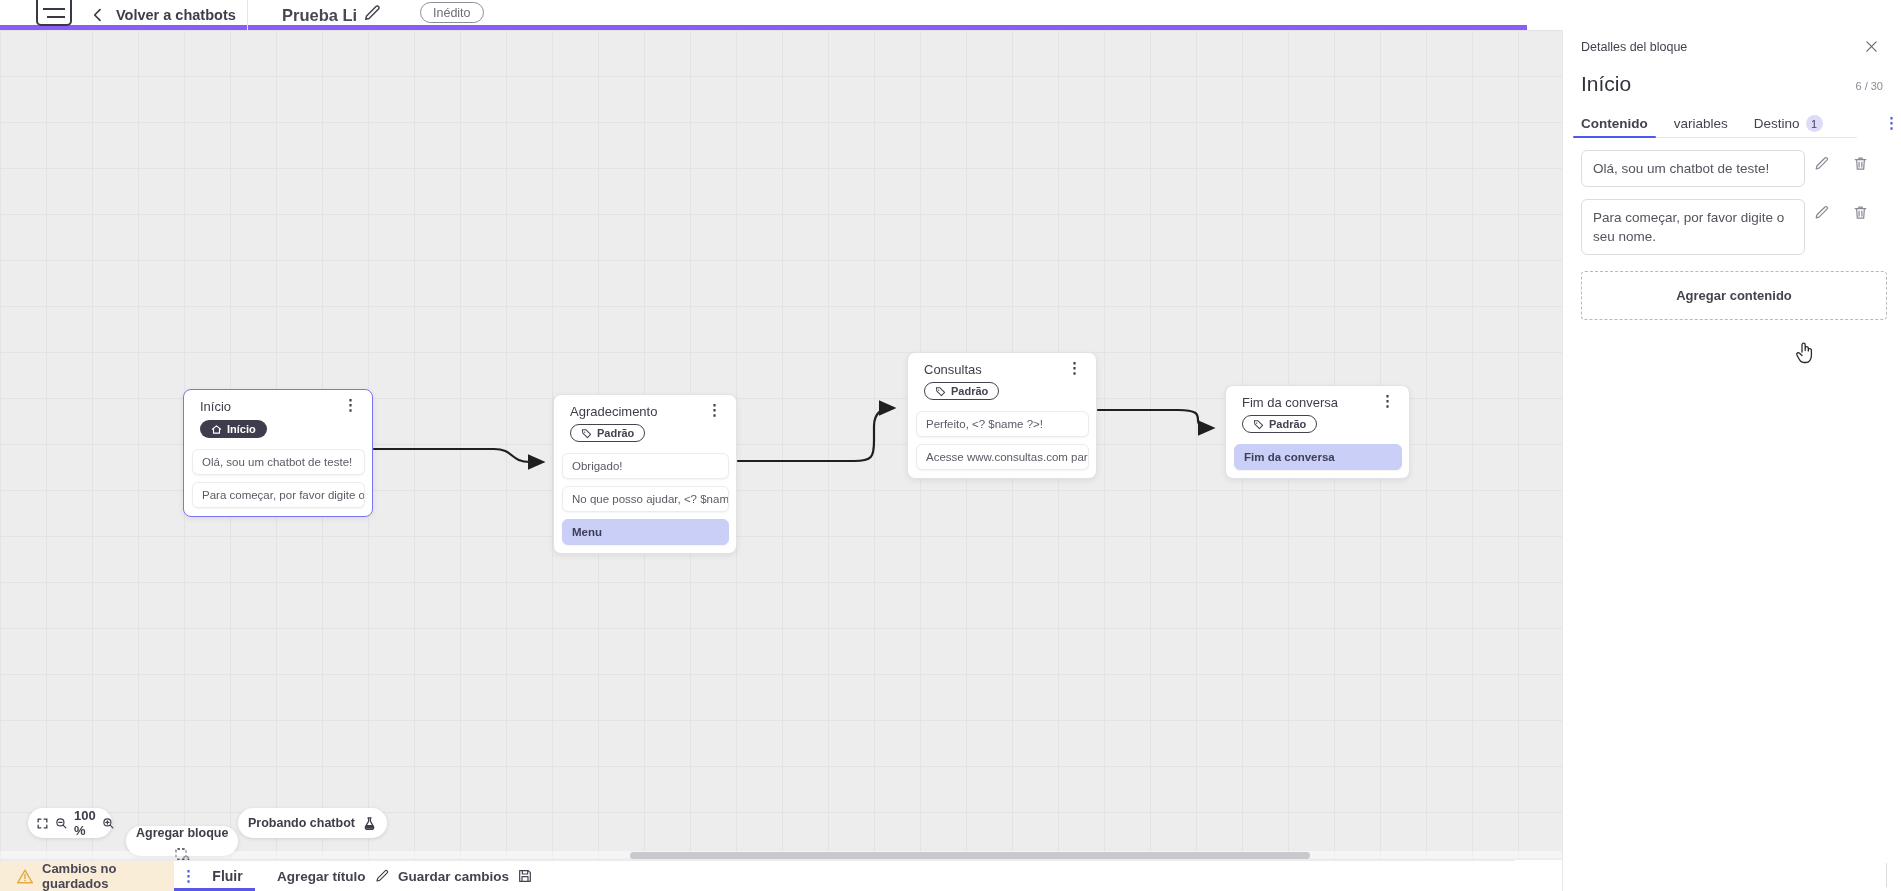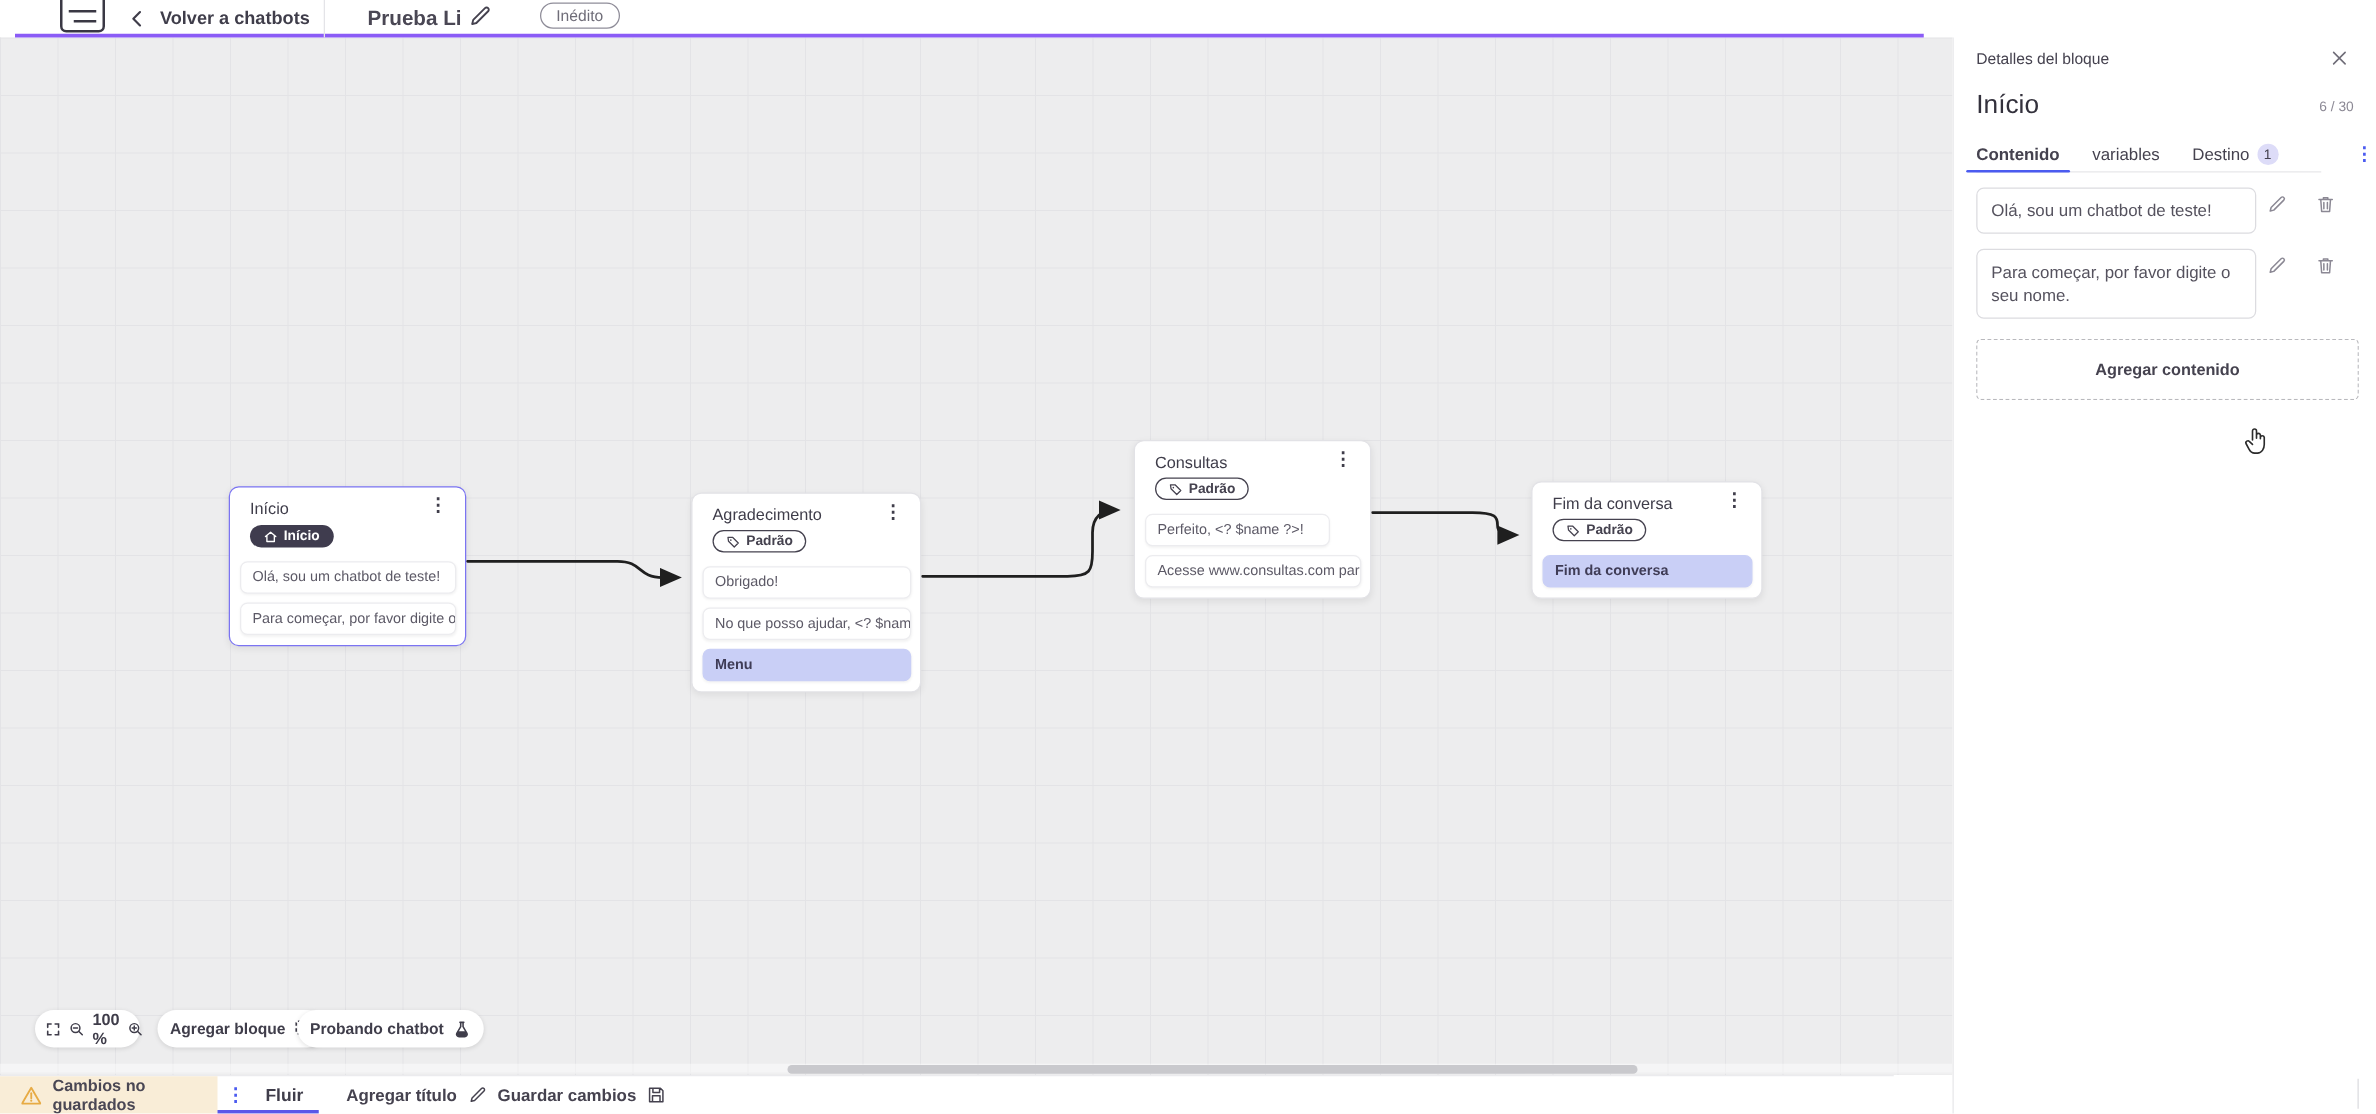--- a/index.html
+++ b/index.html
@@ -5,21 +5,21 @@
   :root{
     --accent:#5a57e8; --tab-blue:#3e63f4; --dark-pill:#3f3c4e; --lavender:#c9cff6;
     --warning-bg:#f9edd7; --warning-icon:#e7ab45; --canvas-bg:#ededee; --grid-line:#e3e3e6;
     --text-dark:#45424f; --text-gray:#8b8894; --line-black:#1f1f1f; --selected:#7b74f2;
   }
   *{box-sizing:border-box; margin:0; padding:0;}
   body{font-family:"Liberation Sans", sans-serif; color:var(--text-dark);}
   .app{position:relative; width:1901px; height:891px; overflow:hidden; background:#fff;}
 
   
-  .header{position:absolute; left:0; top:0; width:1527px; height:30px; background:#fff; border-bottom:3px solid #8b5cf6; z-index:30;margin-left:12px;}
+  .header{position:absolute; left:0; top:0; width:1527px; height:30px; background:#fff; border-bottom:5px solid #8b5cf6; z-index:30;}
   .logo{position:absolute; left:36px; top:-6px; width:36px; height:32px; border:2.5px solid #3a3844; border-radius:5px;}
   .logo i{position:absolute; left:5px; right:5px; height:0; border-top:2.5px solid #3a3844;}
   .logo i.l1{top:12px;} .logo i.l2{top:20px; left:9px;}
   .back{position:absolute; left:90px; top:0; height:30px; display:flex; align-items:center; gap:10px; cursor:pointer;}
   .back .bk-txt{font-size:14.5px; font-weight:bold; color:#3f3d4a;}
   .hdr-divider{position:absolute; left:247px; top:0; height:30px; width:1px; background:#e4e4e8;}
   .doc-title{position:absolute; left:282px; top:0; height:30px; display:flex; align-items:center; font-size:16.5px; font-weight:bold; color:#4a4754;}
   .edit-pencil{position:absolute; left:362px; top:3px; width:22px; height:22px; color:#45424f; cursor:pointer;}
   .badge-pill{position:absolute; left:420px; top:2px; height:21px; padding:0 12px; border:1px solid #8f8d99; border-radius:999px; font-size:12.5px; color:#6f6d78; display:flex; align-items:center;}
   .top-tabs{position:absolute; right:0; top:0; height:30px; z-index:31;}
@@ -190,21 +190,21 @@
       </div>
       <span class="pill-outline">
         <span class="icn">
           <svg width="11" height="11" viewBox="0 0 24 24">
               <path d="M3 4 h8 l10 10 -7 7 L4 11 z" fill="none" stroke="#45424f" stroke-width="2.2" stroke-linejoin="round"></path>
               <circle cx="8" cy="9" r="1.4" fill="#45424f"></circle>
             </svg>
         </span>
         <span>Padrão</span>
       </span>
-      <div class="brow" style="width:148px;">Perfeito, &lt;? $name ?&gt;!</div>
+      <div class="brow" style="width:173px;">Perfeito, &lt;? $name ?&gt;!</div>
       <div class="brow" style="width:173px;">Acesse www.consultas.com par...</div>
     </div>
 
     <div class="block" style="left:1225px; top:355px; width:185px;">
       <div class="block-head">
         <span class="block-title">Fim da conversa</span>
         <span class="kebab">⋮</span>
       </div>
       <span class="pill-outline">
         <span class="icn">
@@ -232,21 +232,21 @@
       </span>
       <span class="zoom-pct">100 %</span>
       <span class="icn">
         <svg width="13" height="13" viewBox="0 0 24 24">
             <circle cx="10" cy="10" r="6.5" fill="none" stroke="#3f3d4a" stroke-width="2.2"></circle>
             <path d="M7 10 h6 M10 7 v6 M15 15 l5 5" stroke="#3f3d4a" stroke-width="2.2" stroke-linecap="round"></path>
           </svg>
       </span>
     </div>
 
-    <div class="cv-card" style="left:126px; top:778px;">
+    <div class="cv-card" style="left:126px; top:796px;flex-direction:column;">
       <span class="lbl">Agregar bloque</span>
       <span class="icn">
         <svg width="16" height="16" viewBox="0 0 24 24">
             <rect x="3" y="3" width="15" height="15" rx="2" fill="none" stroke="#3f3d4a" stroke-width="2" stroke-dasharray="4 3"></rect>
             <circle cx="18" cy="18" r="5" fill="#3f3d4a"></circle>
             <path d="M18 15.6 v4.8 M15.6 18 h4.8" stroke="#fff" stroke-width="1.6" stroke-linecap="round"></path>
           </svg>
       </span>
     </div>
 

